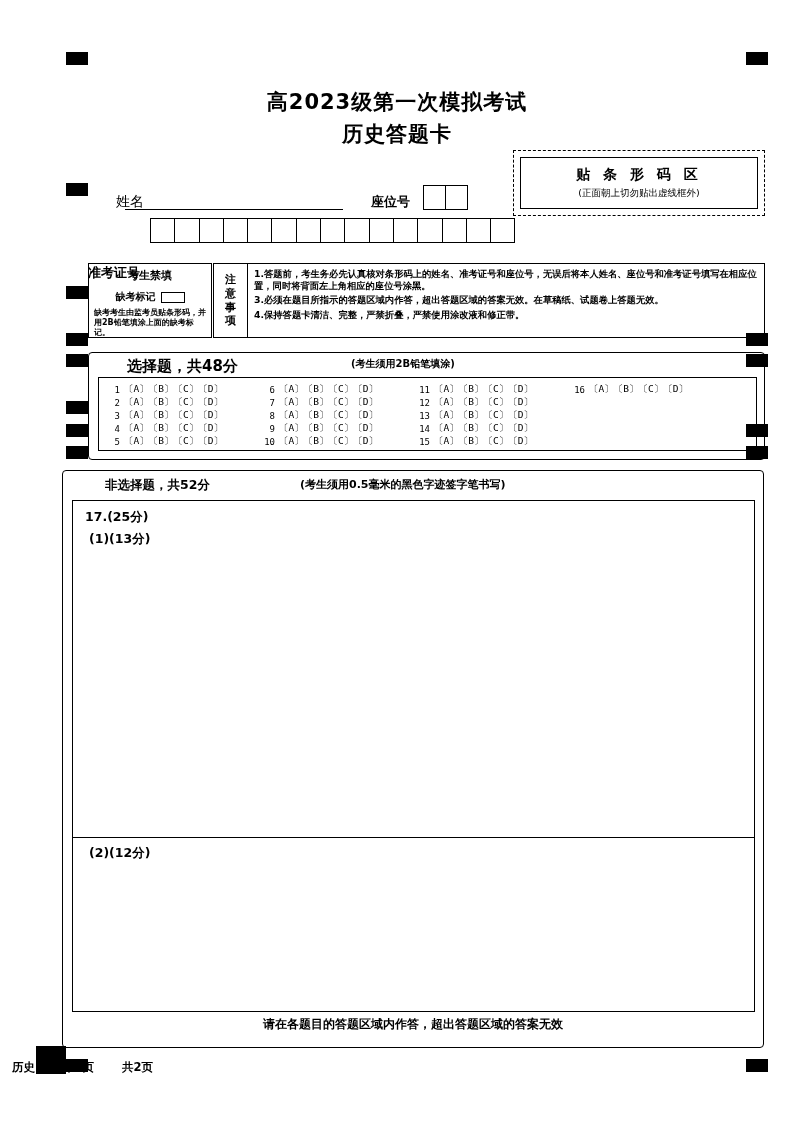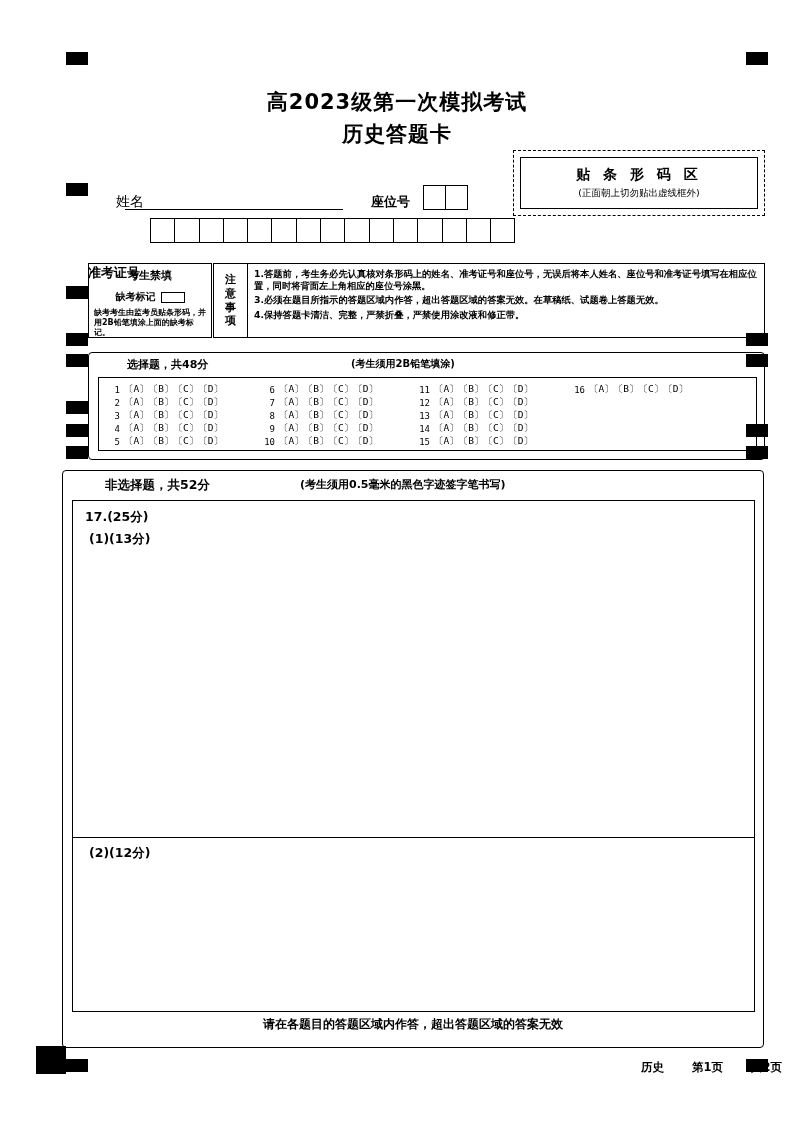--- a/index.html
+++ b/index.html
@@ -78,21 +78,21 @@
   }
   .notice-body{flex:1;padding:4px 5px 0 6px;}
   .notice-body p{margin:0 0 2.5px 0;font-size:9.3px;line-height:1.28;font-weight:bold;}
 
   
   .choice-outer{
     position:absolute;left:88px;top:352px;width:675px;height:106px;
     border:1px solid #000;border-radius:4px;
   }
   .choice-head{position:absolute;left:0;top:0;width:100%;height:22px;}
-  .choice-head .c1{position:absolute;left:38px;top:4px;font-size:11px;font-weight:bold;}
+  .choice-head .c1{position:absolute;left:38px;top:4px;font-size:15px;font-weight:bold;}
   .choice-head .c2{position:absolute;left:262px;top:4px;font-size:10px;font-weight:bold;}
   .choice-inner{
     position:absolute;left:9px;top:24px;width:657px;height:72px;border:1px solid #000;
   }
   .cols{display:flex;padding:5px 0 0 6px;}
   .col{width:155px;}
   .col.wide{width:180px;}
   .qrow{display:flex;align-items:center;height:13px;font-size:9px;}
   .qnum{width:15px;text-align:right;margin-right:4px;font-family:"DejaVu Sans Mono","Liberation Mono",monospace;font-size:9px;}
   .opts{font-family:"DejaVu Sans Mono","Liberation Mono",monospace;font-size:9.5px;letter-spacing:0px;}
@@ -110,21 +110,21 @@
   }
   .q-label{position:absolute;font-size:12.5px;font-weight:bold;}
   .divider{position:absolute;left:0;width:100%;border-top:1px solid #000;}
   .nc-foot{
     position:absolute;left:0;top:545px;width:100%;text-align:center;
     font-size:12px;font-weight:bold;
   }
 
   
   .footer{
-    position:absolute;left:0;right:0;top:1060px;text-align:right;
+    position:absolute;left:0;right:0;top:1060px;text-align:left;
     font-size:11.5px;font-weight:bold;
   }
   .footer span{margin:0 12px;}
 </style>
 </head>
 <body>
 
 <div class="page">
 
   <div class="mark sq" style="left:66px;top:52px;"></div>

